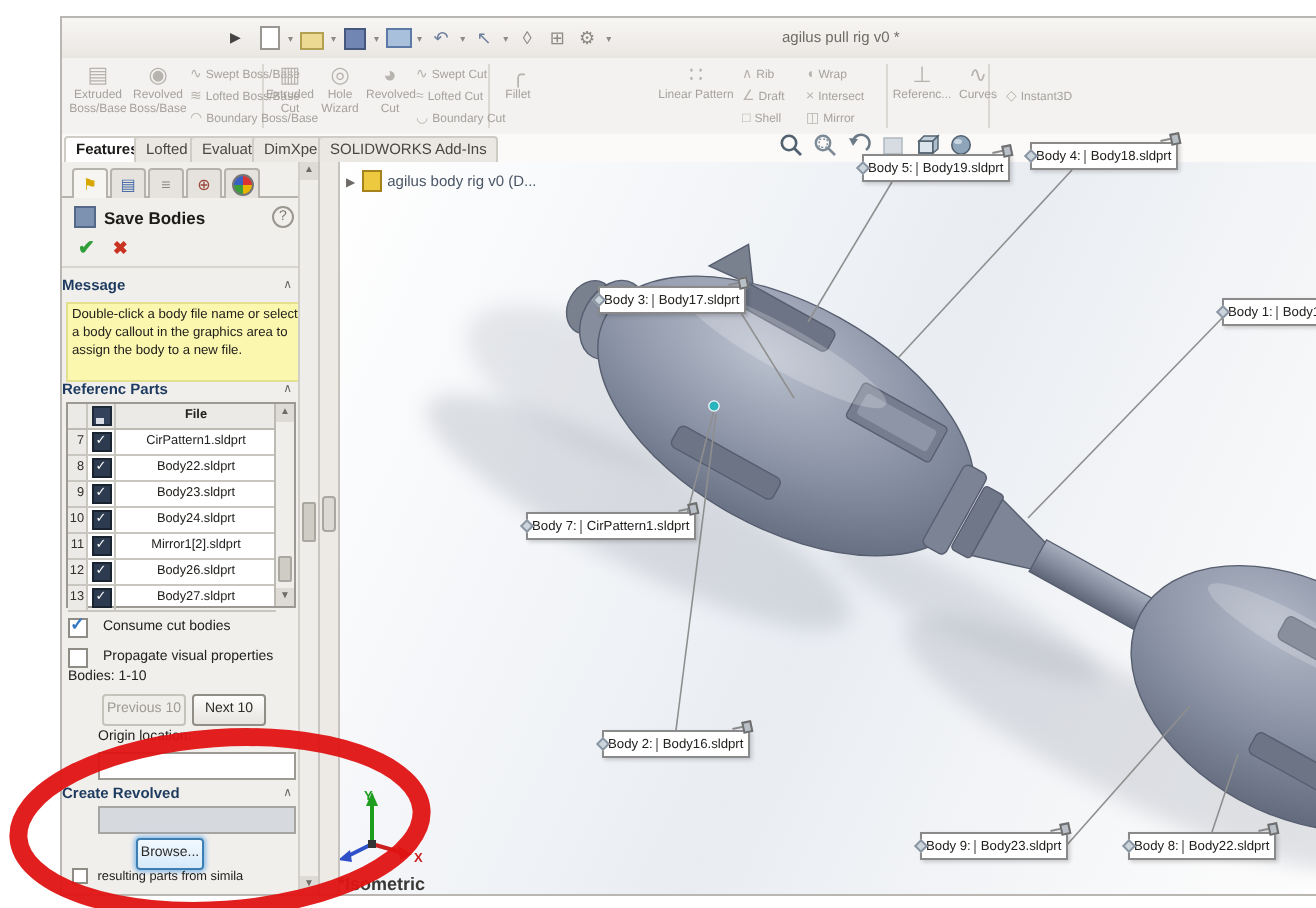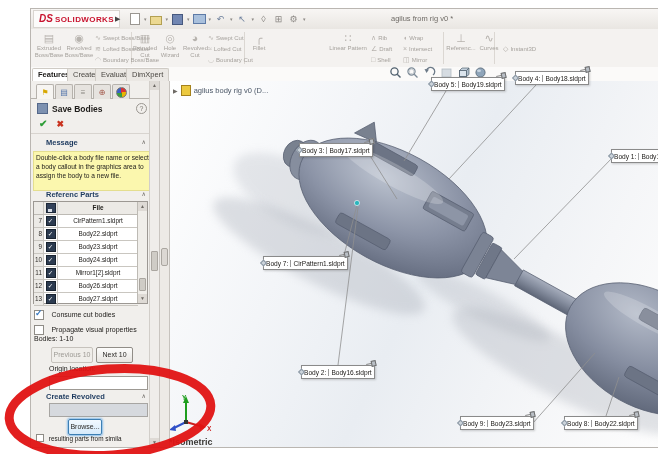--- a/index.html
+++ b/index.html
@@ -52,21 +52,21 @@
        border:1px solid #777}
   .pm-title{position:absolute;left:6px;top:22px;display:flex;align-items:center;gap:4px}
   .pm-title .ttl{font-size:8.5px;font-weight:bold;color:#1e1c1a}
   .pm-ico{width:9px;height:9px;background:#7d91b0;border:1px solid #54688a}
   .help{position:absolute;right:12px;top:22px;width:9px;height:9px;border:1px solid #9a9690;
         border-radius:50%;font-size:7px;line-height:9px;text-align:center;color:#7a766f}
   .okx{position:absolute;left:8px;top:37px;display:flex;gap:9px;align-items:center}
   .ok{color:#2f9e38;font-size:10px;font-weight:bold}
   .cancel{color:#c9331f;font-size:9px;font-weight:bold}
   .pm-div{position:absolute;left:0;right:9px;top:52px;border-top:1px solid #d8d4cf}
-  .ghead{position:absolute;left:15px;right:12px;font-size:7.5px;font-weight:bold;color:#1d3a5f}
+  .ghead{position:absolute;left:0;right:12px;font-size:7.5px;font-weight:bold;color:#1d3a5f}
   .chev{position:absolute;right:13px;font-size:6px;color:#6e6a65}
   .msgbox{position:absolute;left:2px;top:70px;width:113px;height:34px;background:#fbf7ae;
           border:1px solid #e4de8f;font-size:6.6px;color:#23211e;padding:2px 2px;line-height:1.35}
   
   .tbl{position:absolute;left:2px;top:120px;width:113px;height:101px;background:#fff;
        border:1px solid #9c9893}
   .thead{position:absolute;left:0;right:9px;top:0;height:12px;display:flex;background:#eceae6;
          border-bottom:1px solid #bdbab4}
   .trow{position:absolute;left:0;right:9px;height:12px;display:flex;border-bottom:1px solid #c9c6c0}
   .cnum{width:8px;background:#eceae6;border-right:1px solid #c9c6c0;font-size:6.4px;color:#33302c;
@@ -125,24 +125,20 @@
   .viewlabel{position:absolute;left:138px;top:428px;z-index:6;font-size:9px;font-weight:bold;color:#3a3835}
   .annot{position:absolute;left:0;top:0;z-index:10;pointer-events:none}
 </style>
 </head>
 <body>
 
 <div class="stage">
   <div class="win">
 
     <div class="titlebar">
-      <div class="logo">
-        <span class="ds">DS</span>
-        <span class="sw">SOLIDWORKS</span>
-      </div>
       <span class="tb-exp">▶</span>
       <div class="qat">
         <span class="qi">
             <span class="mi-page"></span>
           </span>
           <span class="caret">▾</span>
         <span class="qi">
             <span class="mi-folder"></span>
           </span>
           <span class="caret">▾</span>
@@ -156,21 +152,21 @@
           <span class="caret">▾</span>
         <span class="qi mi-glyph">↶</span>
           <span class="caret">▾</span>
         <span class="qi mi-glyph">↖</span>
           <span class="caret">▾</span>
         <span class="qi mi-glyph2">◊</span>
         <span class="qi mi-glyph2">⊞</span>
         <span class="qi mi-glyph2">⚙</span>
           <span class="caret">▾</span>
       </div>
-      <div class="doc-title">agilus from rig v0 *</div>
+      <div class="doc-title">agilus pull rig v0 *</div>
     </div>
 
     <div class="ribbon">
       <div class="rsep" style="left:100px"></div>
         <div class="rsep" style="left:213px"></div>
       <div class="rsep" style="left:412px"></div>
         <div class="rsep" style="left:463px"></div>
 
       <div class="rbig" style="left:3px;width:30px"><span class="ric">▤</span><span>Extruded Boss/Base</span></div>
       <div class="rbig" style="left:33px;width:30px"><span class="ric">◉</span><span>Revolved Boss/Base</span></div>
@@ -195,23 +191,24 @@
       <div class="rsmall" style="left:372px;top:25px"><span class="rics">◫</span><span>Mirror</span></div>
 
       <div class="rbig" style="left:414px;width:32px"><span class="ric">⊥</span><span>Referenc...</span></div>
       <div class="rbig" style="left:446px;width:24px"><span class="ric">∿</span><span>Curves</span></div>
 
       <div class="rsmall" style="left:472px;top:14px"><span class="rics">◇</span><span>Instant3D</span></div>
     </div>
 
     <div class="tabrow">
       <div class="tab active" style="left:1px">Features</div>
-      <div class="tab" style="left:36px">Create</div>
+      <div class="tab" style="left:36px">Lofted</div>
       <div class="tab" style="left:64px">Evaluate</div>
       <div class="tab" style="left:95px">DimXpert</div>
+      <div class="tab" style="left:128px">SOLIDWORKS Add-Ins</div>
     </div>
 
     <div class="viewport"></div>
     <div class="split">
         <div class="grip"></div>
       </div>
 
     <svg class="scene" width="628" height="438" viewBox="0 0 628 438">
       <defs>
         <radialGradient id="gb1" cx="38%" cy="30%" r="78%">

